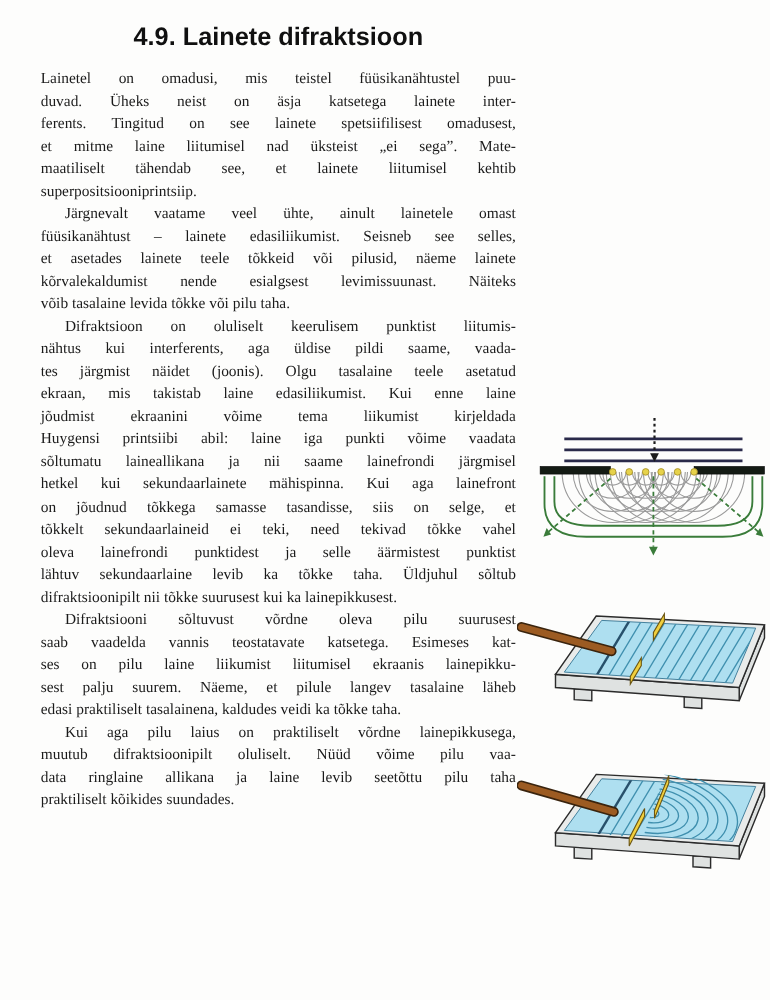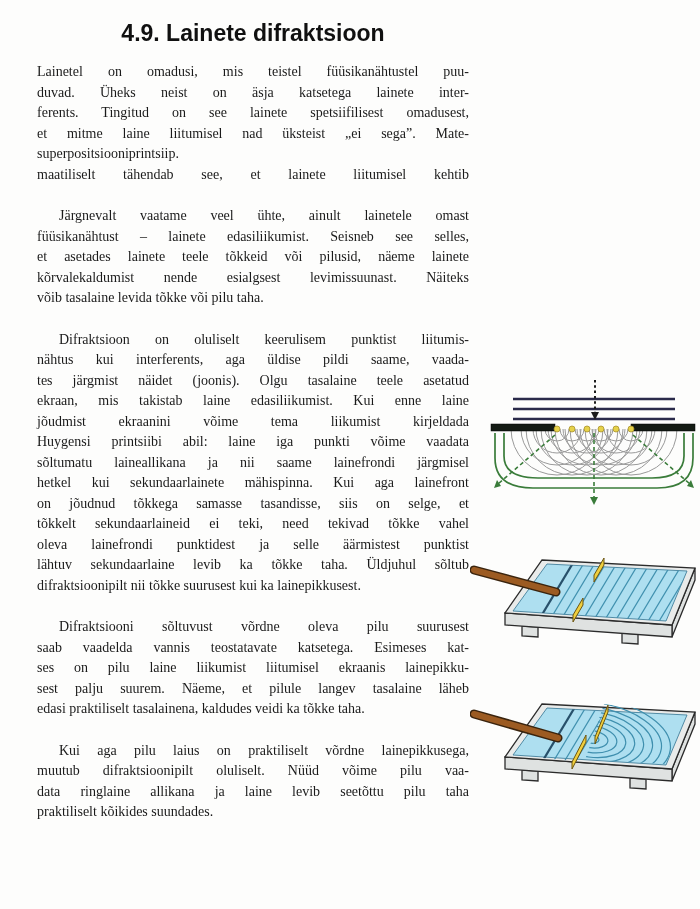--- a/index.html
+++ b/index.html
@@ -15,21 +15,21 @@
     font-family:"Liberation Sans","DejaVu Sans",sans-serif;
     font-weight:bold;font-size:23px;color:#101010;
   }
   .text-col{position:absolute;left:37px;top:62px;width:432px;}
   .tline{
     font-size:14px;line-height:20.5px;
     text-align:justify;text-align-last:justify;
     hyphens:none;
   }
   .tline.last{text-align-last:left;}
-  .tline.indent{text-indent:22px;margin-top:21px;}
+  .tline.indent{text-indent:22px;}
   .fig{position:absolute;}
   
   .f-navy{stroke:var(--navy,#2a2a4a);stroke-width:2.4;}
   .f-dash-black{stroke:#1c1c1c;stroke-width:2;stroke-dasharray:2.5 2.8;fill:none;}
   .f-black-head{fill:#1c1c1c;}
   .f-barrier{fill:var(--barrier,#141b14);stroke:#000;stroke-width:.5;}
   .f-dot{fill:var(--dot_yellow,#e6d24a);stroke:#a8922c;stroke-width:.8;}
   .f-arc{stroke:var(--arc_gray,#9a9a9a);stroke-width:1;fill:none;}
   .f-green{stroke:var(--green,#3a7c3a);stroke-width:1.7;fill:none;}
   .f-green-dash{stroke:var(--green,#3a7c3a);stroke-width:1.6;fill:none;stroke-dasharray:4 3;}
@@ -49,22 +49,22 @@
 
 <div class="page">
 
   <h1 class="title">4.9. Lainete difraktsioon</h1>
 
   <div class="text-col">
       <div class="tline">Lainetel on omadusi, mis teistel füüsikanähtustel puu-</div>
       <div class="tline">duvad. Üheks neist on äsja katsetega lainete inter-</div>
       <div class="tline">ferents. Tingitud on see lainete spetsiifilisest omadusest,</div>
       <div class="tline">et mitme laine liitumisel nad üksteist „ei sega”. Mate-</div>
+      <div class="tline">maatiliselt tähendab see, et lainete liitumisel kehtib</div>
       <div class="tline last">superpositsiooniprintsiip.</div>
-      <div class="tline">maatiliselt tähendab see, et lainete liitumisel kehtib</div>
       <div class="tline indent">Järgnevalt vaatame veel ühte, ainult lainetele omast</div>
       <div class="tline">füüsikanähtust – lainete edasiliikumist. Seisneb see selles,</div>
       <div class="tline">et asetades lainete teele tõkkeid või pilusid, näeme lainete</div>
       <div class="tline">kõrvalekaldumist nende esialgsest levimissuunast. Näiteks</div>
       <div class="tline last">võib tasalaine levida tõkke või pilu taha.</div>
       <div class="tline indent">Difraktsioon on oluliselt keerulisem punktist liitumis-</div>
       <div class="tline">nähtus kui interferents, aga üldise pildi saame, vaada-</div>
       <div class="tline">tes järgmist näidet (joonis). Olgu tasalaine teele asetatud</div>
       <div class="tline">ekraan, mis takistab laine edasiliikumist. Kui enne laine</div>
       <div class="tline">jõudmist ekraanini võime tema liikumist kirjeldada</div>

